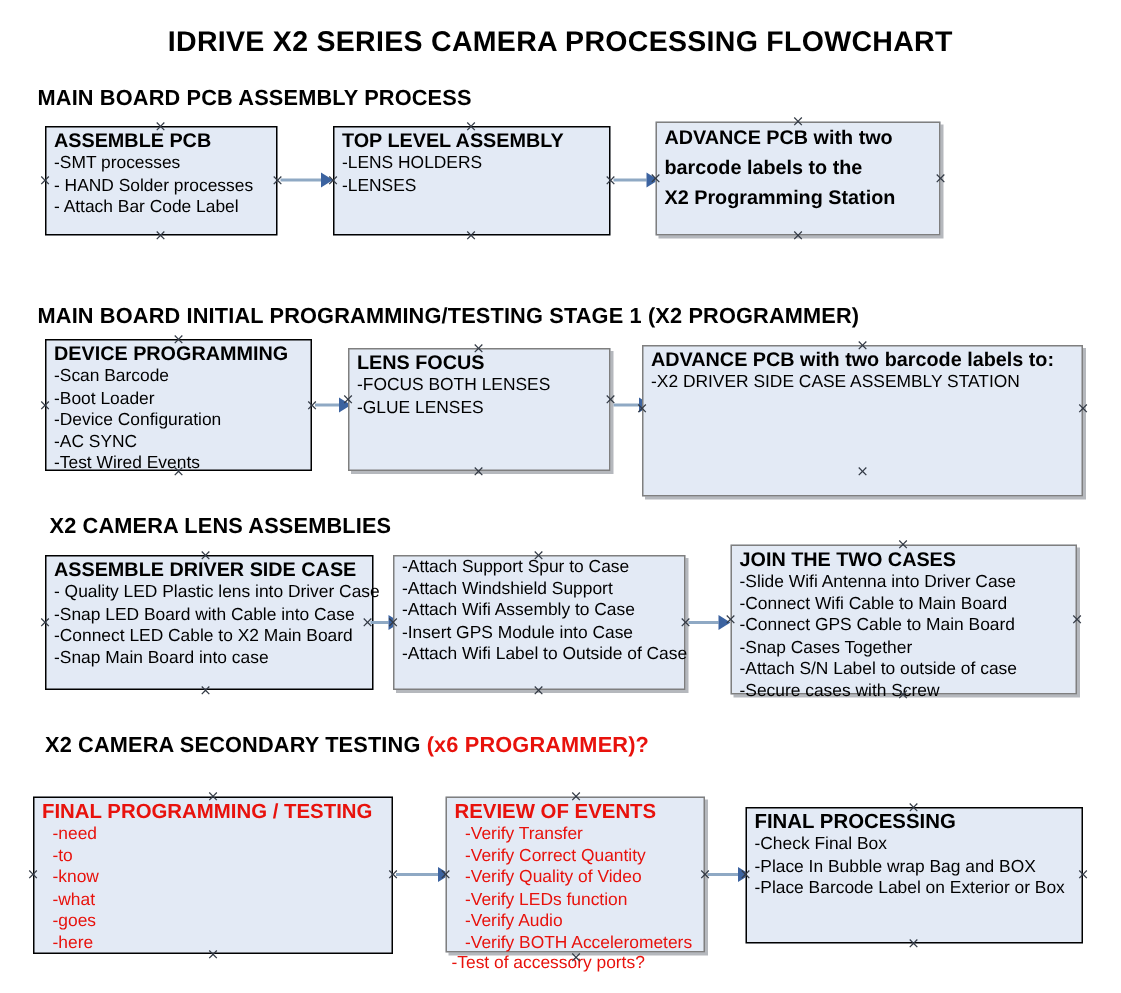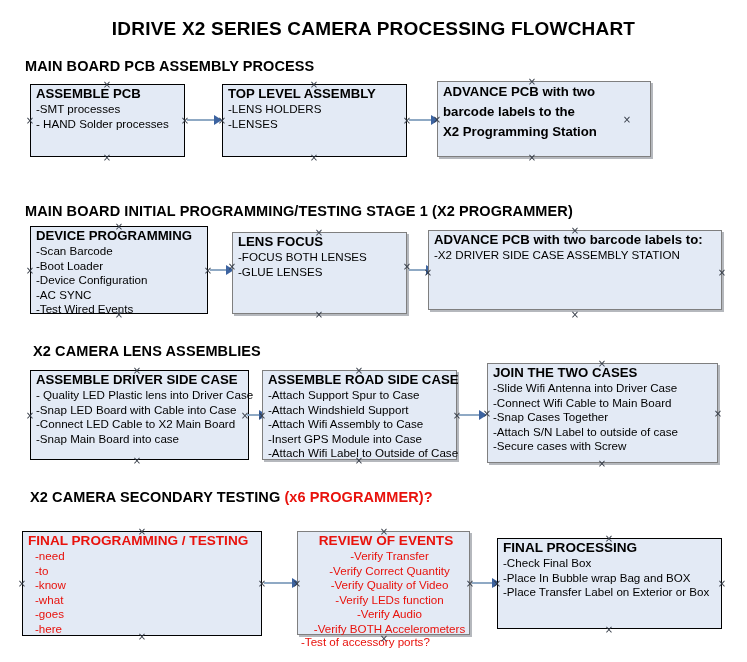--- a/index.html
+++ b/index.html
@@ -104,20 +104,21 @@
 
   <div class="doc-title">IDRIVE X2  SERIES CAMERA PROCESSING FLOWCHART</div>
 
   <div class="section-head" style="left:25px;top:58px;">MAIN BOARD PCB ASSEMBLY PROCESS</div>
 
   <div class="box black" style="left:30px;top:84px;width:155px;height:73px;">
     <div class="btitle">ASSEMBLE PCB</div>
     <div class="blines">
       <div class="bline">-SMT processes</div>
       <div class="bline">- HAND Solder processes</div>
+      <div class="bline">- Attach Bar Code Label</div>
     </div>
   </div>
   <div class="handle" style="left:107px;top:84px;"></div>
   <div class="handle" style="left:107px;top:157px;"></div>
   <div class="handle" style="left:30px;top:120px;"></div>
   <div class="handle" style="left:185px;top:120px;"></div>
 
   <div class="arrow" style="left:187px;top:115px;width:35px;">
     <div class="shaft" style="width:27px;"></div>
     <div class="head" style="left:27px;"></div>
@@ -133,21 +134,21 @@
   <div class="handle" style="left:314px;top:84px;"></div>
   <div class="handle" style="left:314px;top:157px;"></div>
   <div class="handle" style="left:222px;top:120px;"></div>
   <div class="handle" style="left:407px;top:120px;"></div>
 
   <div class="arrow" style="left:409px;top:115px;width:30px;">
     <div class="shaft" style="width:22px;"></div>
     <div class="head" style="left:22px;"></div>
   </div>
 
-  <div class="box gray shadow" style="left:437px;top:81px;width:214px;height:76px;">
+  <div class="box gray shadow" style="left:437px;top:81px;width:190px;height:76px;">
     <div class="btitle multi">ADVANCE PCB with two</div>
     <div class="btitle multi">barcode labels to the</div>
     <div class="btitle multi"> X2 Programming Station</div>
   </div>
   <div class="handle" style="left:532px;top:81px;"></div>
   <div class="handle" style="left:532px;top:157px;"></div>
   <div class="handle" style="left:437px;top:119px;"></div>
   <div class="handle" style="left:627px;top:119px;"></div>
 
   <div class="section-head" style="left:25px;top:203px;">MAIN BOARD INITIAL PROGRAMMING/TESTING STAGE 1 (X2 PROGRAMMER)</div>
@@ -182,21 +183,21 @@
   <div class="handle" style="left:319px;top:232px;"></div>
   <div class="handle" style="left:319px;top:314px;"></div>
   <div class="handle" style="left:232px;top:266px;"></div>
   <div class="handle" style="left:407px;top:266px;"></div>
 
   <div class="arrow" style="left:409px;top:265px;width:25px;">
     <div class="shaft" style="width:17px;"></div>
     <div class="head" style="left:17px;"></div>
   </div>
 
-  <div class="box gray shadow" style="left:428px;top:230px;width:294px;height:80px;">
+  <div class="box gray shadow" style="left:428px;top:230px;width:294px;height:101px;">
     <div class="btitle">ADVANCE PCB with two barcode labels to:</div>
     <div class="blines">
       <div class="bline">-X2 DRIVER  SIDE  CASE  ASSEMBLY STATION</div>
     </div>
   </div>
   <div class="handle" style="left:575px;top:230px;"></div>
   <div class="handle" style="left:575px;top:314px;"></div>
   <div class="handle" style="left:428px;top:272px;"></div>
   <div class="handle" style="left:722px;top:272px;"></div>
 
@@ -215,21 +216,20 @@
   <div class="handle" style="left:137px;top:460px;"></div>
   <div class="handle" style="left:30px;top:415px;"></div>
   <div class="handle" style="left:245px;top:415px;"></div>
 
   <div class="arrow" style="left:247px;top:410px;width:20px;">
     <div class="shaft" style="width:12px;"></div>
     <div class="head" style="left:12px;"></div>
   </div>
 
   <div class="box gray shadow" style="left:262px;top:370px;width:195px;height:90px;">
-    <div class="btitle">ASSEMBLE ROAD SIDE CASE</div>
     <div class="blines">
       <div class="bline">-Attach Support Spur to Case</div>
       <div class="bline">-Attach Windshield Support</div>
       <div class="bline">-Attach Wifi Assembly to Case</div>
       <div class="bline">-Insert GPS Module into Case</div>
       <div class="bline">-Attach Wifi Label to Outside of Case</div>
     </div>
   </div>
   <div class="handle" style="left:359px;top:370px;"></div>
   <div class="handle" style="left:359px;top:460px;"></div>
@@ -239,20 +239,21 @@
   <div class="arrow" style="left:459px;top:410px;width:28px;">
     <div class="shaft" style="width:20px;"></div>
     <div class="head" style="left:20px;"></div>
   </div>
 
   <div class="box gray shadow" style="left:487px;top:363px;width:231px;height:100px;">
     <div class="btitle">JOIN THE TWO CASES</div>
     <div class="blines">
       <div class="bline">-Slide Wifi Antenna into Driver Case</div>
       <div class="bline">-Connect Wifi Cable to Main Board</div>
+      <div class="bline">-Connect GPS Cable to Main Board</div>
       <div class="bline">-Snap Cases Together</div>
       <div class="bline">-Attach S/N Label to outside of case</div>
       <div class="bline">-Secure cases with Screw</div>
     </div>
   </div>
   <div class="handle" style="left:602px;top:363px;"></div>
   <div class="handle" style="left:602px;top:463px;"></div>
   <div class="handle" style="left:487px;top:413px;"></div>
   <div class="handle" style="left:718px;top:413px;"></div>
 
@@ -274,21 +275,21 @@
   <div class="handle" style="left:142px;top:531px;"></div>
   <div class="handle" style="left:142px;top:636px;"></div>
   <div class="handle" style="left:22px;top:583px;"></div>
   <div class="handle" style="left:262px;top:583px;"></div>
 
   <div class="arrow" style="left:264px;top:578px;width:36px;">
     <div class="shaft" style="width:28px;"></div>
     <div class="head" style="left:28px;"></div>
   </div>
 
-  <div class="box gray shadow" style="left:297px;top:531px;width:173px;height:104px;text-align:center;">
+  <div class="box gray shadow" style="left:297px;top:531px;width:173px;height:104px;">
     <div class="btitle red big">REVIEW OF EVENTS</div>
     <div class="blines">
       <div class="bline red">-Verify Transfer</div>
       <div class="bline red">-Verify Correct Quantity</div>
       <div class="bline red">-Verify Quality of Video</div>
       <div class="bline red">-Verify LEDs function</div>
       <div class="bline red">-Verify Audio</div>
       <div class="bline red">-Verify BOTH Accelerometers</div>
     </div>
   </div>
@@ -301,21 +302,21 @@
   <div class="arrow" style="left:472px;top:578px;width:28px;">
     <div class="shaft" style="width:20px;"></div>
     <div class="head" style="left:20px;"></div>
   </div>
 
   <div class="box black" style="left:497px;top:538px;width:225px;height:91px;">
     <div class="btitle big">FINAL PROCESSING</div>
     <div class="blines">
       <div class="bline"> -Check Final Box</div>
       <div class="bline">-Place In Bubble wrap Bag and BOX</div>
-      <div class="bline">-Place Transfer Label on Exterior or Box</div>
+      <div class="bline">-Place Barcode Label on Exterior or Box</div>
     </div>
   </div>
   <div class="handle" style="left:609px;top:538px;"></div>
   <div class="handle" style="left:609px;top:629px;"></div>
   <div class="handle" style="left:497px;top:583px;"></div>
   <div class="handle" style="left:722px;top:583px;"></div>
 
 </div>
 
 </body></html>

